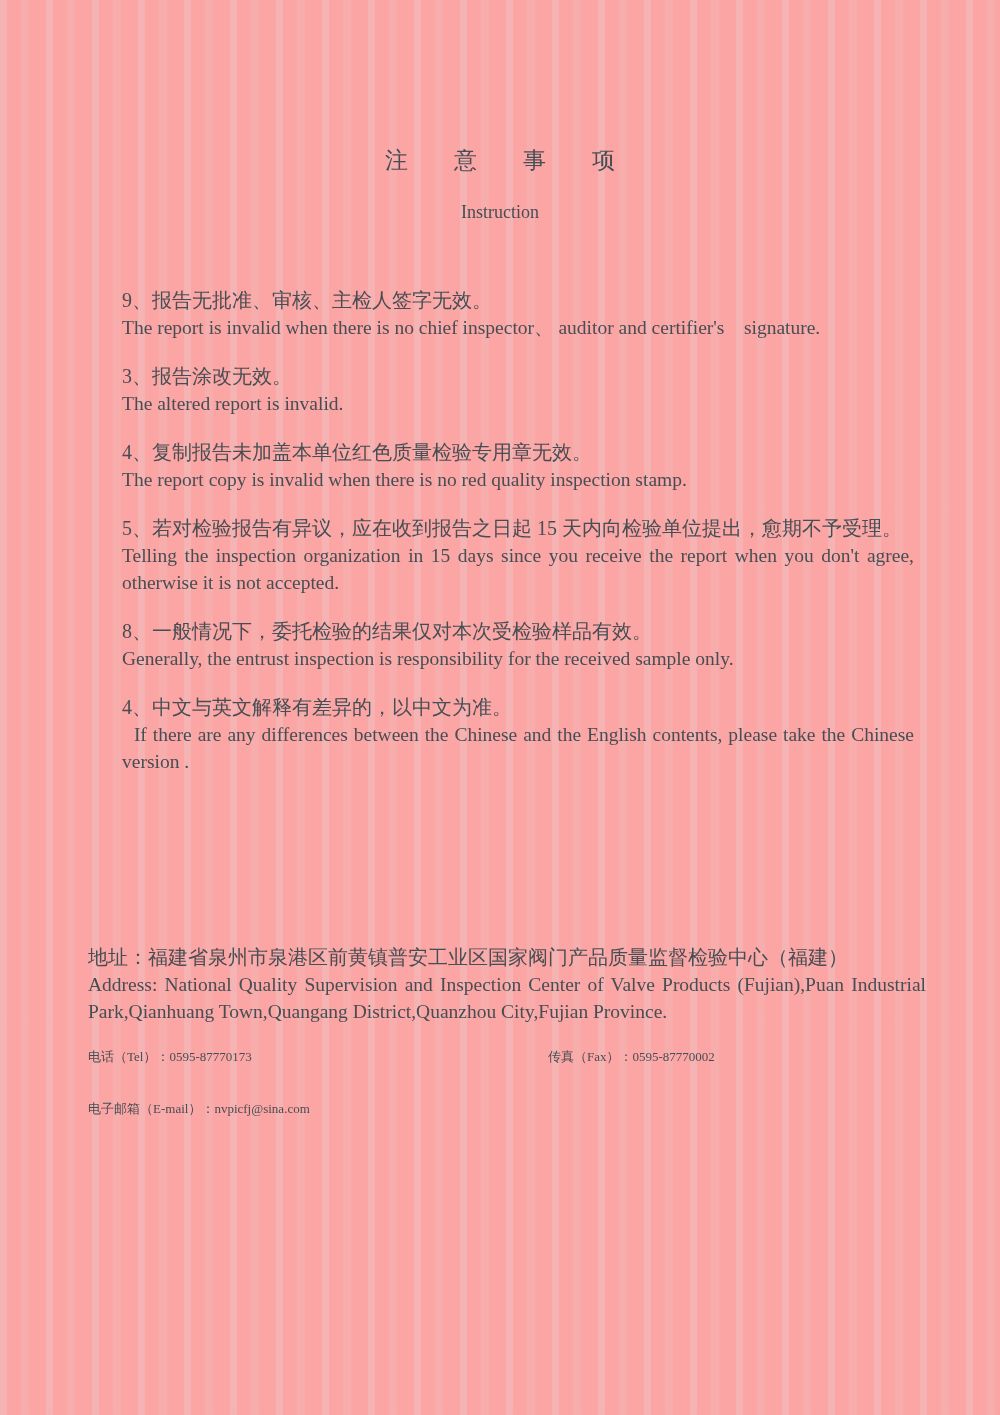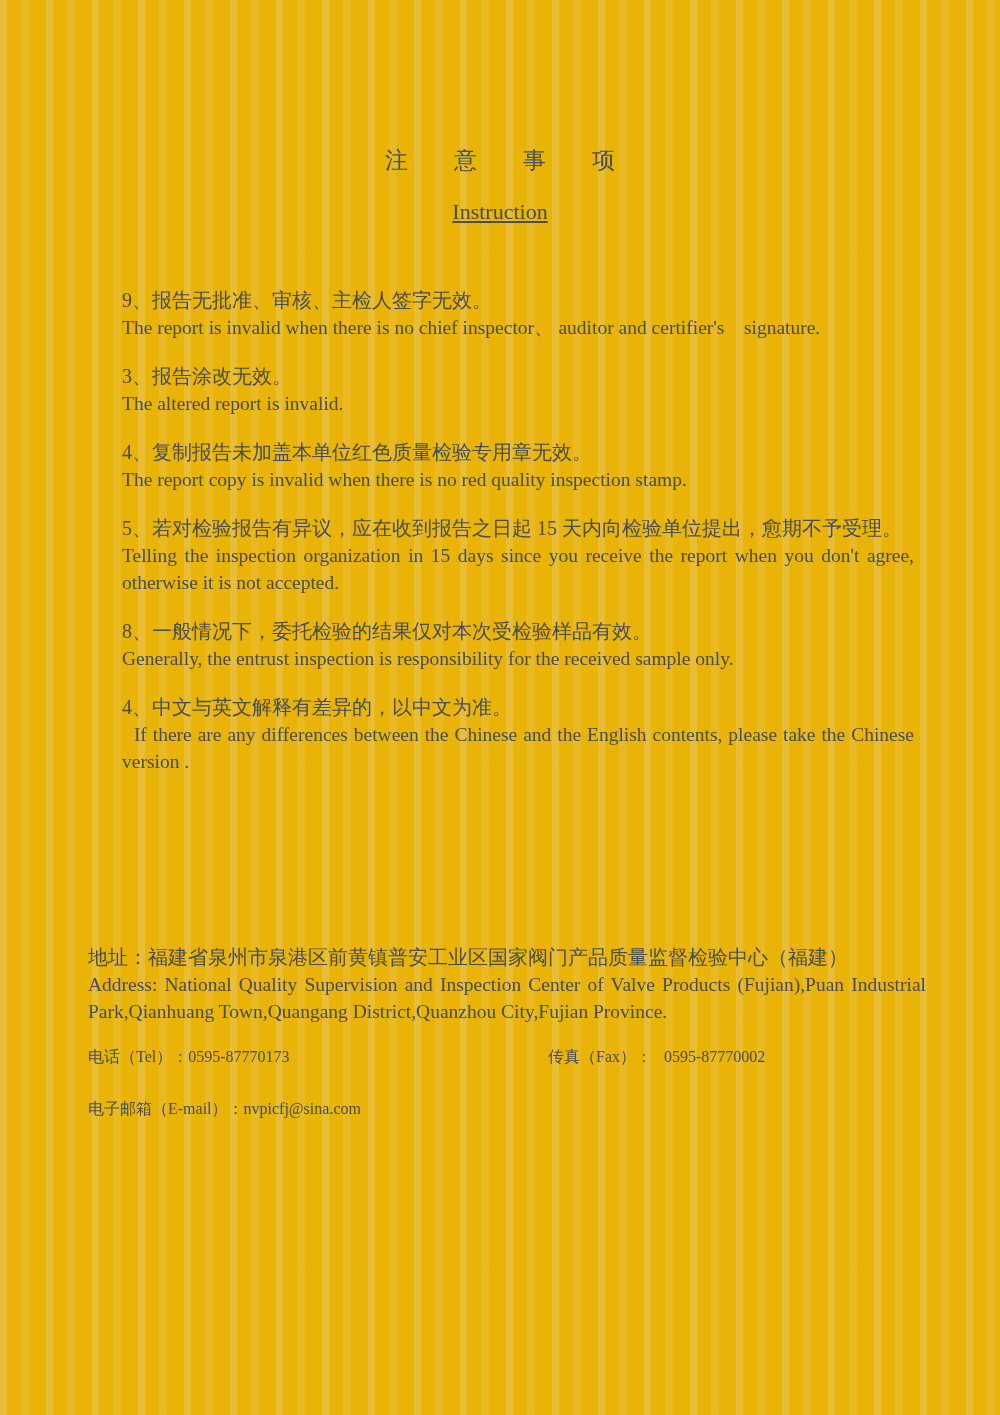--- a/index.html
+++ b/index.html
@@ -4,21 +4,21 @@
 <style>
   html, body {
     margin: 0;
     padding: 0;
     background: #ffffff;
   }
   .page {
     position: relative;
     width: 1000px;
     height: 1415px;
-    background: #eab308;
+    background: #fca5a5;
     overflow: hidden;
     font-family: "Liberation Serif", "DejaVu Serif", serif;
     color: #474e53;
   }
   
   .page::before {
     content: "";
     position: absolute;
     inset: 0;
     background: repeating-linear-gradient(
@@ -40,24 +40,23 @@
     padding-left: 46px; 
     text-align: center;
     font-size: 23px;
     font-weight: normal;
     letter-spacing: 46px;
     line-height: 30px;
   }
   .title-en {
     margin: 22px 0 0 0;
     text-align: center;
-    font-size: 22px;
+    font-size: 18px;
     font-weight: normal;
     line-height: 28px;
-    text-decoration: underline;
   }
   .items {
     margin: 60px 0 0 122px;
     width: 792px;
   }
   .item { margin-bottom: 21px; }
   p.cn {
     margin: 0;
     font-size: 20px;
     line-height: 28px;
@@ -75,25 +74,25 @@
     margin: 168px 0 0 88px;
     width: 838px;
   }
   .address p.en { line-height: 27px; }
   .contact {
     margin: 18px 0 0 88px;
     width: 872px;
     display: grid;
     grid-template-columns: 460px 1fr;
     row-gap: 24px;
-    font-size: 16px;
+    font-size: 13px;
     line-height: 28px;
   }
   .contact p { margin: 0; white-space: pre-wrap; }
-  .contact .gap { margin-left: 12px; }
+  .contact .gap { }
 </style>
 </head>
 <body>
 
 <div class="page">
   <div class="content">
 
     <h1 class="title-cn">注意事项</h1>
     <h2 class="title-en">Instruction</h2>
 

